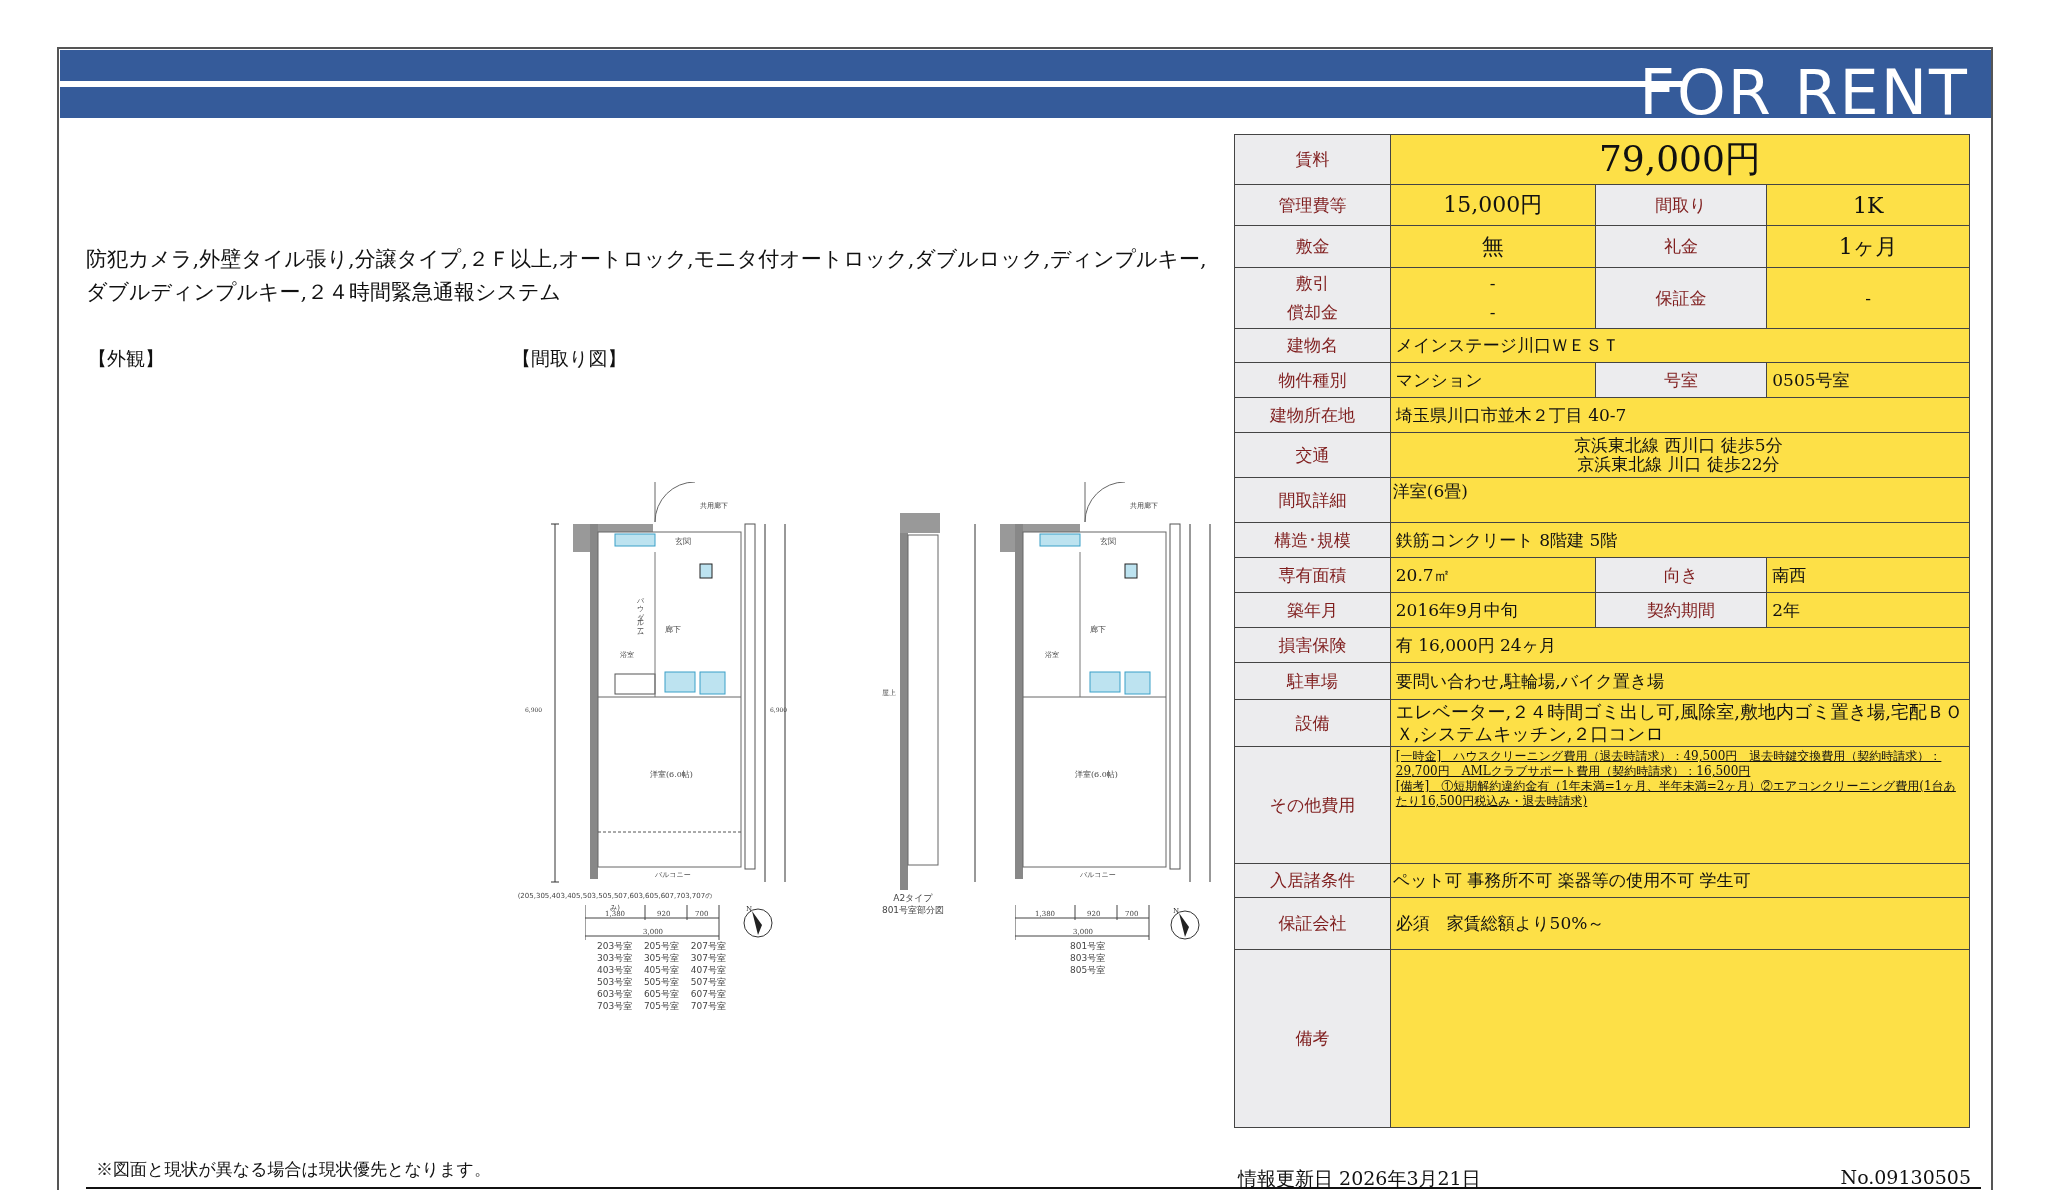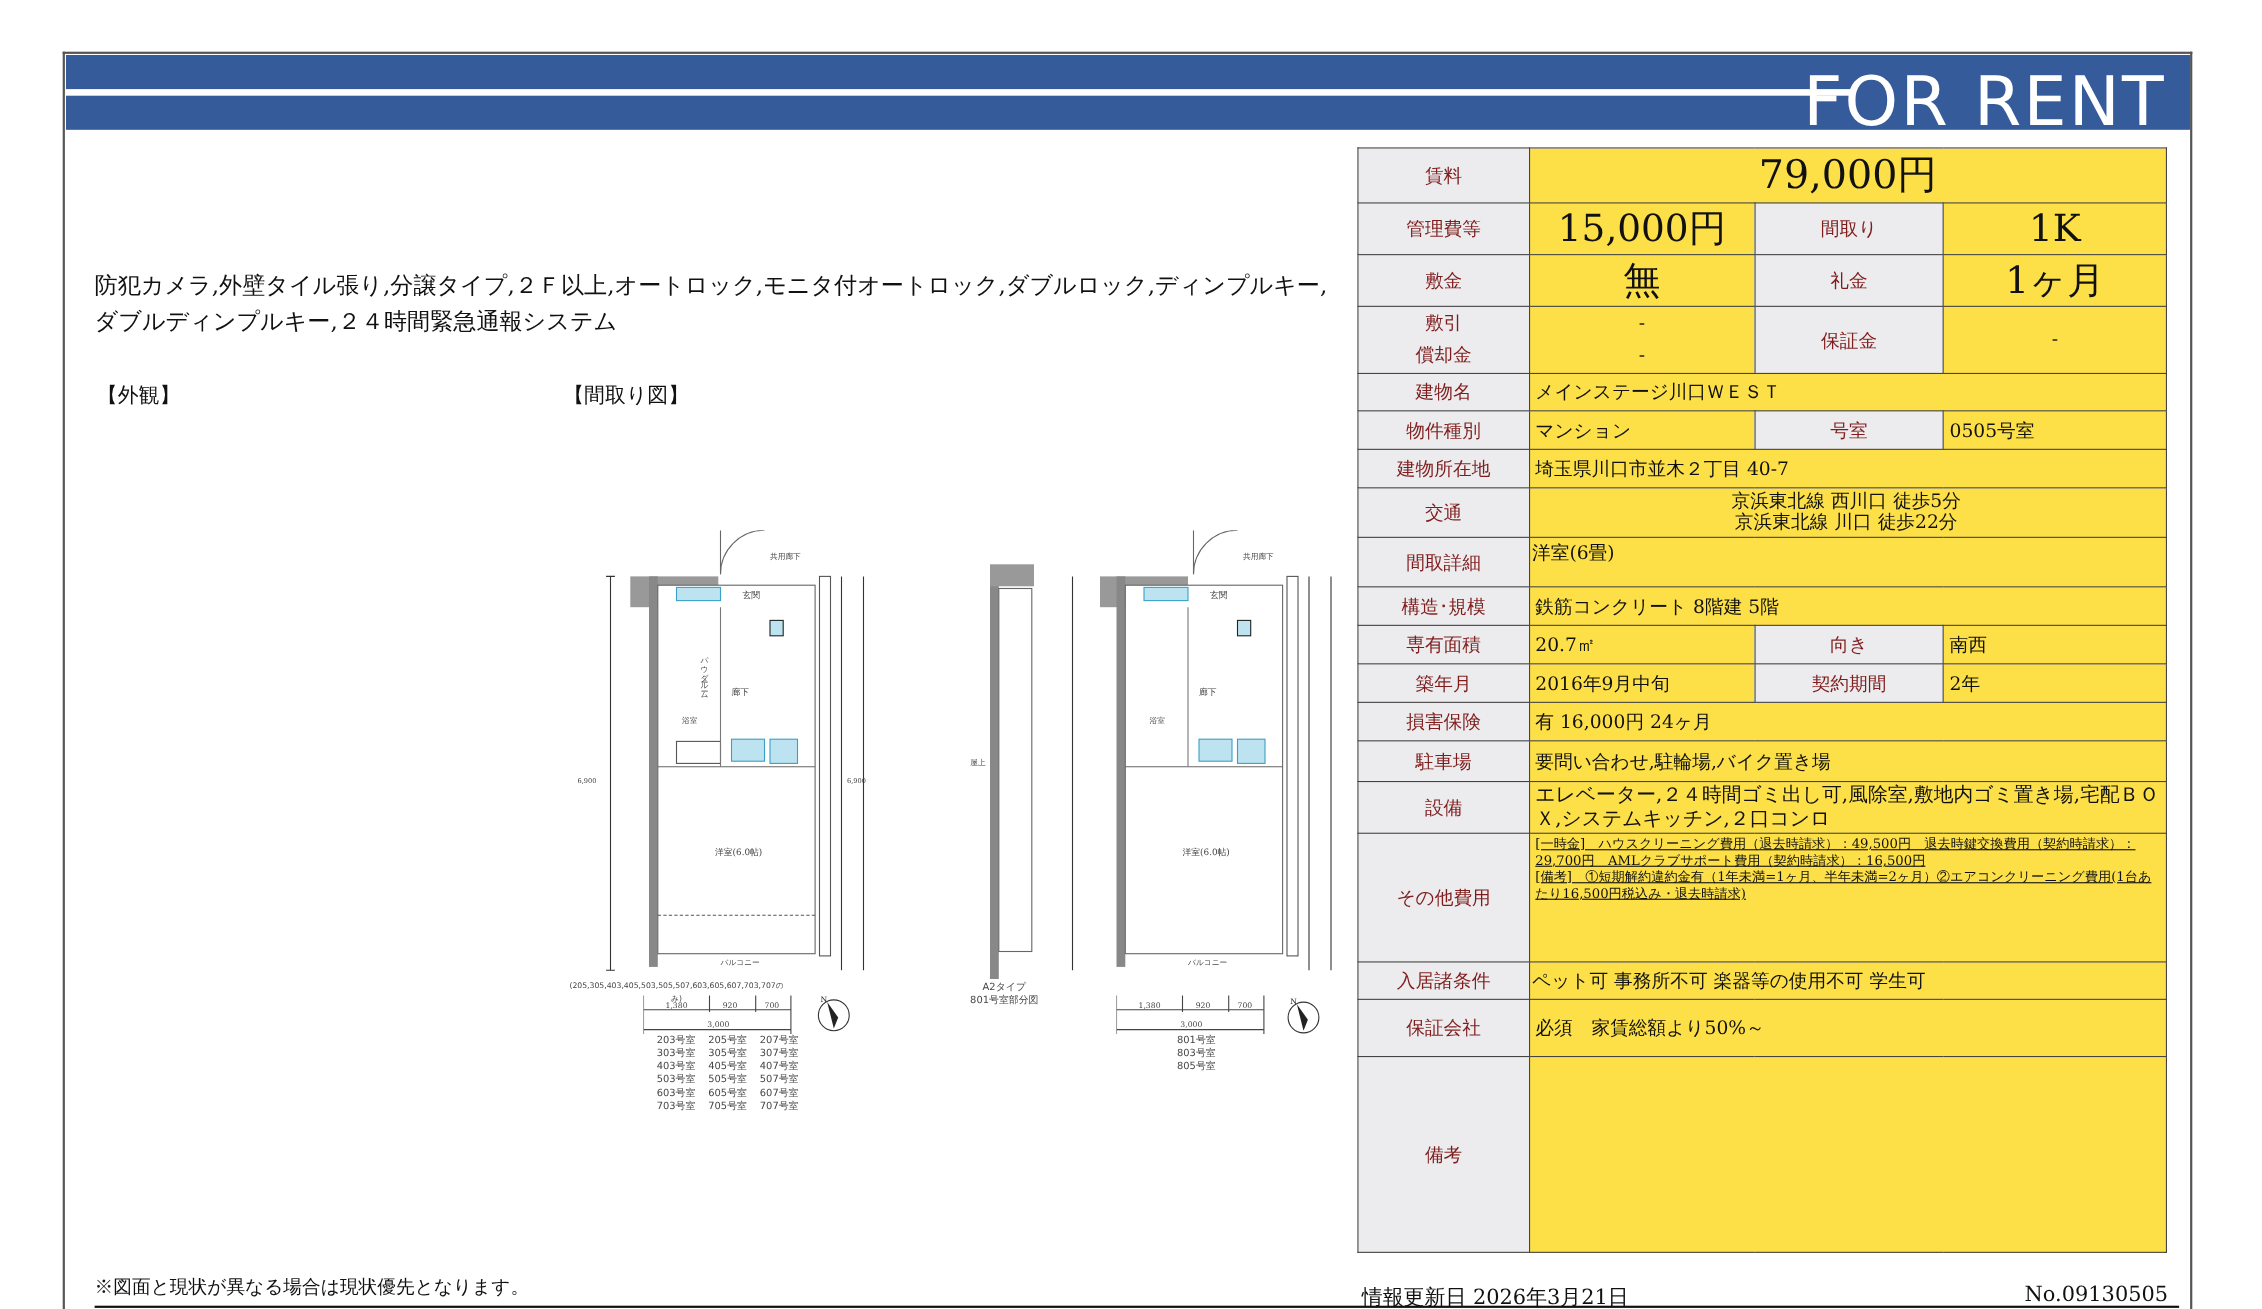--- a/index.html
+++ b/index.html
@@ -6,36 +6,36 @@
   html, body { width: 2056px; height: 1190px; background: #ffffff; overflow: hidden; }
   body { position: relative; font-family: "DejaVu Serif", "Liberation Serif", serif; color: #111; }
 
   .frame { position: absolute; left: 57px; top: 47px; width: 1936px; height: 1200px; border: 2px solid #555; border-bottom: none; }
   .header { position: absolute; left: 60px; top: 50px; width: 1931px; height: 68px; background: #355b9a; }
   .header .stripe { position: absolute; left: 0; top: 31px; width: 1622px; height: 6px; background: #ffffff; }
   .header .title { position: absolute; right: 22px; top: 6px; font-family: "DejaVu Sans", "Liberation Sans", sans-serif; font-size: 62px; color: #ffffff; letter-spacing: 2px; font-weight: normal; }
 
   .features { position: absolute; left: 86px; top: 243px; width: 1140px; font-size: 21px; line-height: 33px; color: #111; }
   .section-label { position: absolute; top: 346px; font-size: 19px; }
-  .footnote { position: absolute; left: 86px; top: 1158px; font-size: 17px; }
+  .footnote { position: absolute; left: 96px; top: 1158px; font-size: 17px; }
   .bottom-rule { position: absolute; left: 86px; top: 1187px; width: 1895px; height: 2px; background: #111; }
 
   
   .plan { position: absolute; border: none; }
   .plan svg { display: block; }
   .room-list { position: absolute; font-family: "DejaVu Sans", "Liberation Sans", sans-serif; font-size: 9px; color: #444; line-height: 12px; }
   .room-list .col { display: inline-block; width: 44px; vertical-align: top; }
   .plan-caption { position: absolute; font-family: "DejaVu Sans", "Liberation Sans", sans-serif; font-size: 9px; color: #444; text-align: center; line-height: 12px; }
 
   
   .info { position: absolute; left: 1234px; top: 134px; width: 736px; border-collapse: collapse; font-size: 17px; }
   .info td { border: 1.5px solid #444; vertical-align: middle; padding: 0 5px; }
   .info td.lab { background: #ececee; text-align: center; width: 156px; font-size: 17px; color: #7f1d1d; }
   .info td.val { background: #fde047; }
-  .info td.big { text-align: center; font-size: 34px; margin-top: 37px; }
+  .info td.big { text-align: center; font-size: 22px; margin-top: 37px; }
   .info td.huge { text-align: center; font-size: 36px; }
   .info td.center { text-align: center; }
   .info td.small { font-size: 12px; line-height: 15px; vertical-align: top; padding-top: 2px; text-decoration: underline; }
   .info td.top { vertical-align: top; padding-top: 2px; }
   .info td.two { line-height: 19px; text-align: center; }
   .info td.equip { font-size: 18px; line-height: 22px; }
 
   .updated { position: absolute; left: 1238px; top: 1166px; font-size: 19px; }
   .docno { position: absolute; right: 85px; top: 1166px; font-size: 19px; }
 </style>

